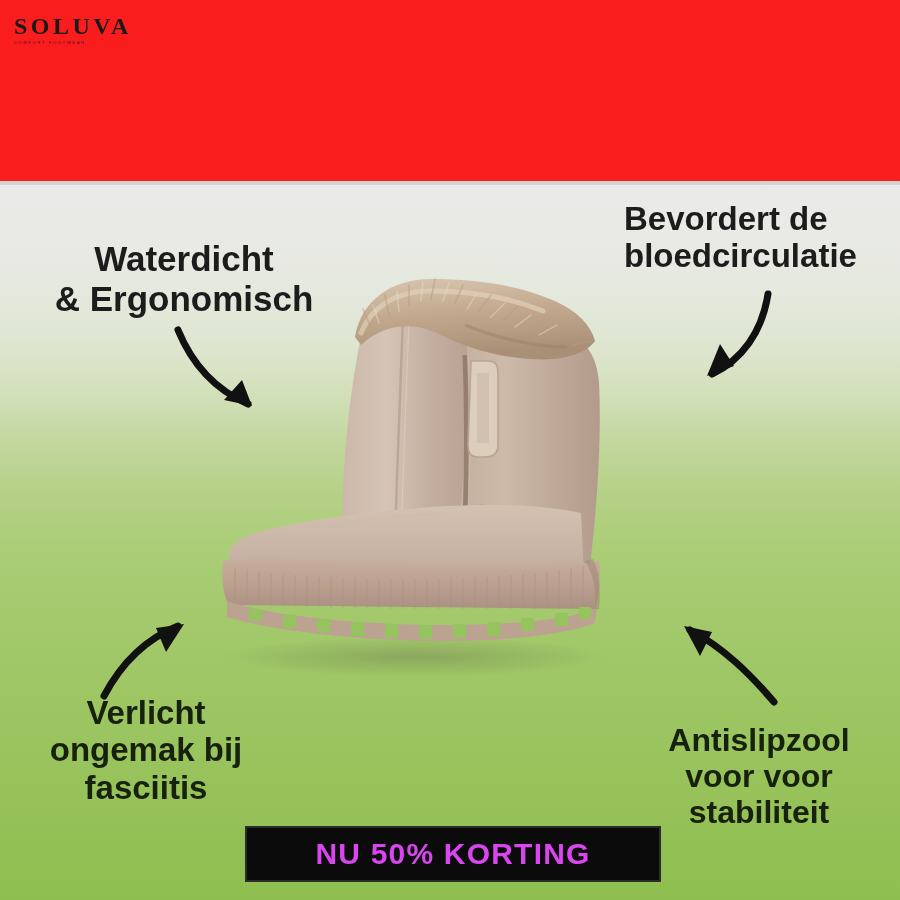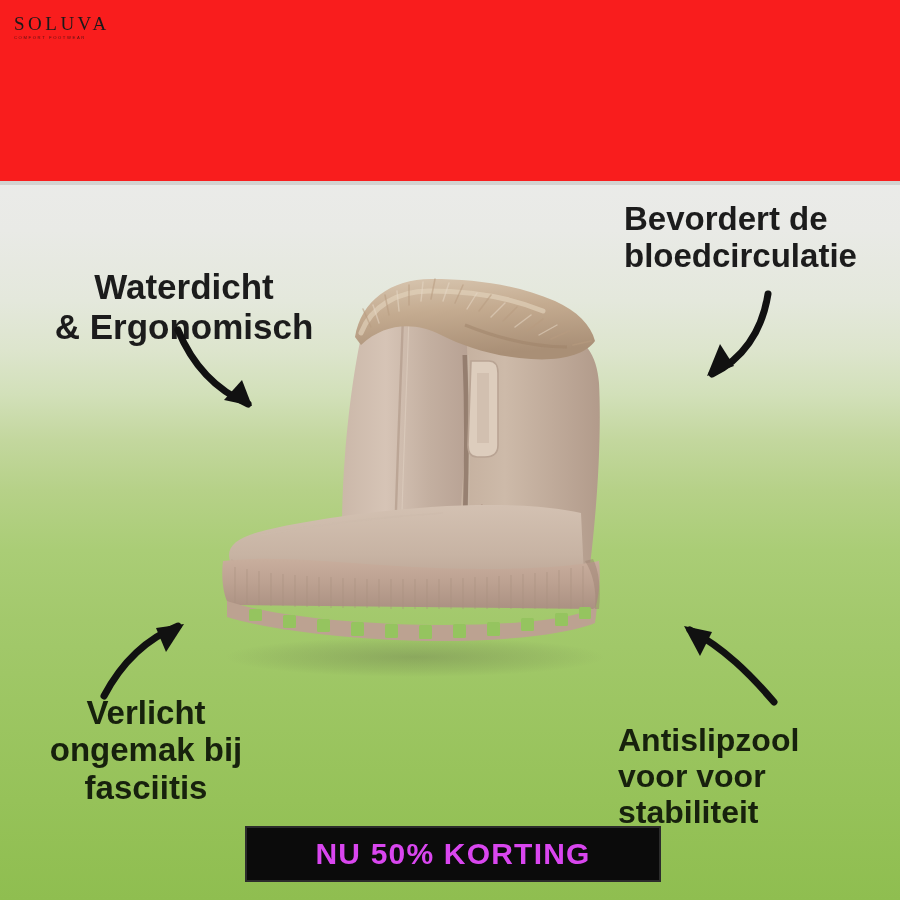--- a/index.html
+++ b/index.html
@@ -51,22 +51,22 @@
   .logo {
     position: absolute;
     left: 14px;
     top: 14px;
     width: 120px;
     line-height: 1;
     z-index: 6;
   }
   .logo-word {
     font-family: "Liberation Serif", serif;
-    font-weight: 400;
-    font-size: 19px;
+    font-weight: 700;
+    font-size: 24px;
     letter-spacing: 3.5px;
     color: #1a1a1a;
     display: block;
   }
   .logo-sub {
     display: block;
     margin-top: 3px;
     font-size: 4.2px;
     letter-spacing: 1.6px;
     color: #2a1010;
@@ -104,24 +104,24 @@
 
   
   .callout {
     position: absolute;
     color: #1c1c1c;
     font-weight: 700;
     line-height: 1.13;
     z-index: 4;
   }
   .callout span { display: block; white-space: nowrap; }
-  .c-topleft  { left: 24px;  top: 239px; width: 320px; text-align: center; font-size: 35px; margin-top: 28px; }
+  .c-topleft  { left: 24px;  top: 239px; width: 320px; text-align: center; font-size: 35px; }
   .c-topright { left: 624px; top: 200px; width: 276px; font-size: 33px; }
   .c-botleft  { left: 12px;  top: 694px; width: 268px; text-align: center; font-size: 33px; color:#17210d; }
-  .c-botright { left: 618px; top: 722px; width: 282px; font-size: 32px; color:#17210d; }
+  .c-botright { left: 618px; top: 722px; width: 282px; text-align: center; font-size: 32px; color:#17210d; }
 
   
   .arrow { position: absolute; z-index: 4; }
   .arrow svg { display: block; overflow: visible; }
   .a-topleft  { left: 172px; top: 322px; }
   .a-topright { left: 690px; top: 288px; }
   .a-botleft  { left: 100px; top: 612px; }
   .a-botright { left: 662px; top: 612px; }
 
   

